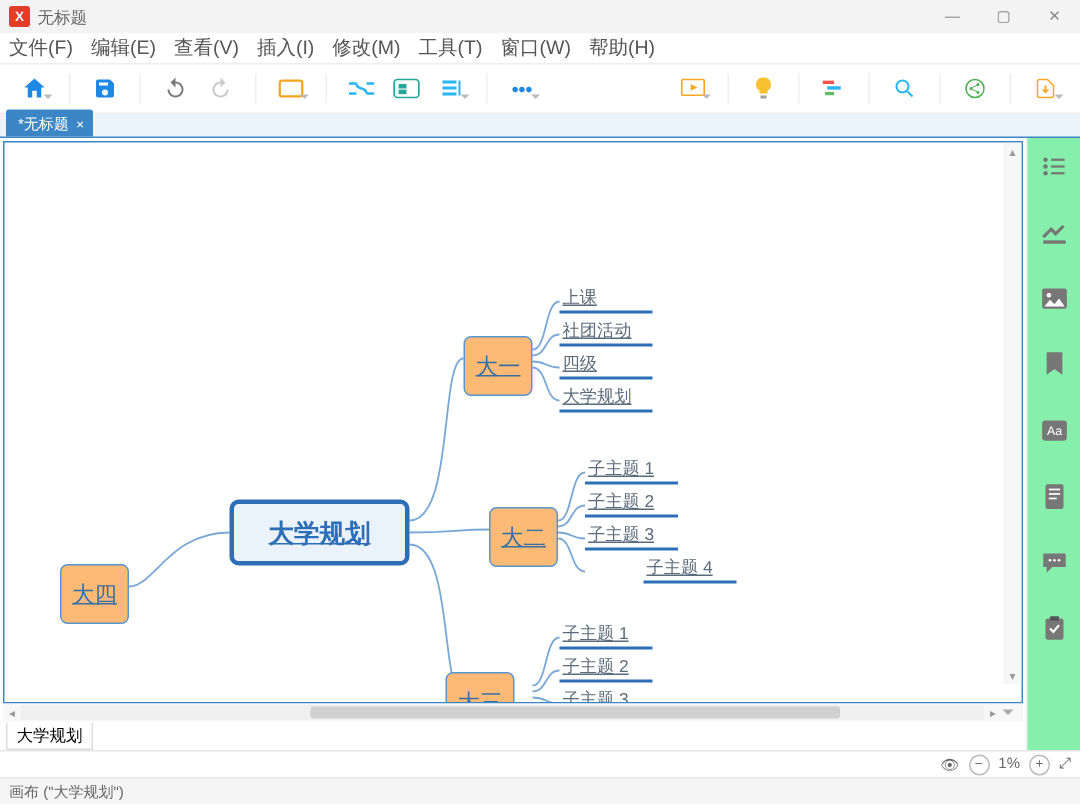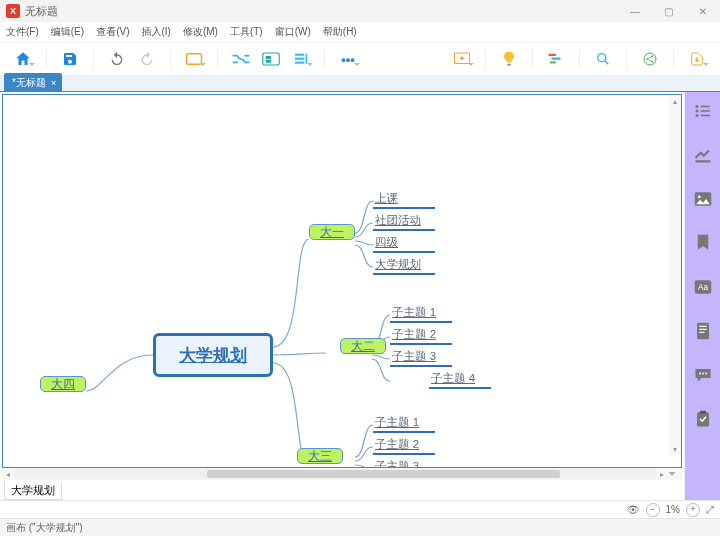--- a/index.html
+++ b/index.html
@@ -5,21 +5,21 @@
   * { box-sizing: border-box; margin: 0; padding: 0; }
   html, body { width: 720px; height: 541px; font-family: "Microsoft YaHei", Arial, sans-serif; overflow: hidden; background: #fff; }
 
   
   .titlebar { height: 22px; background: #f3f3f3; display: flex; align-items: center; padding: 0 6px; font-size: 11px; color: #666; position: relative; }
   .titlebar .app-icon { width: 14px; height: 14px; background: #e23c2b; color: #fff; font-size: 9px; font-weight: bold; display: flex; align-items: center; justify-content: center; border-radius: 2px; margin-right: 5px; }
   .win-controls { position: absolute; right: 0; top: 0; display: flex; }
   .win-btn { width: 34px; height: 22px; display: flex; align-items: center; justify-content: center; font-size: 10px; color: #888; }
 
   
-  .menubar { height: 20px; display: flex; align-items: center; padding: 0 6px; font-size: 10px; color: #555; gap: 12px; background: #fff; }
+  .menubar { height: 20px; display: flex; align-items: center; padding: 0 6px; font-size: 13px; color: #555; gap: 12px; background: #fff; }
   .menubar span { cursor: default; }
 
   
   .toolbar { height: 34px; border-top: 1px solid #eee; border-bottom: 1px solid #eee; display: flex; align-items: center; padding: 0 10px; gap: 4px; background: #fff; }
   .tbtn { width: 26px; height: 26px; display: flex; align-items: center; justify-content: center; border-radius: 3px; position: relative; }
   .tsep { width: 1px; height: 20px; background: #eee; margin: 0 6px; }
   .dd::after { content: ""; position: absolute; right: 1px; bottom: 3px; border: 3px solid transparent; border-top-color: #bbb; }
   .tbar-spacer { flex: 1; }
 
   
@@ -37,26 +37,26 @@
   .hscroll { height: 12px; background: #f7f7f7; margin: 0 2px; display: flex; align-items: center; position: relative; }
   .hscroll .left, .hscroll .right { width: 12px; height: 12px; display:flex; align-items:center; justify-content:center; font-size:8px; color:#999; }
   .hscroll .track { flex: 1; height: 10px; background: #f0f0f0; position: relative; }
   .hscroll .thumb { position: absolute; left: 30%; width: 55%; top: 1px; bottom: 1px; background: #d0d0d0; border-radius: 2px; }
 
   .sheet-tab { height: 18px; margin: 0 2px; font-size: 11px; padding: 1px 6px; border: 1px solid #ddd; border-top: none; background: #fff; display: inline-block; }
 
   
   .mm { position: absolute; text-decoration: underline; }
   .central { left: 150px; top: 238px; width: 120px; height: 44px; border: 3px solid #2c6fb6; border-radius: 6px; background: #eaf2fb; color: #2c6fb6; font-size: 17px; font-weight: 600; display: flex; align-items: center; justify-content: center; }
-  .main-node { width: 46px; height: 16px; border: 1px solid #5a95cf; border-radius: 5px; background: #bef264; color: #3670a8; font-size: 12px; display: flex; align-items: center; justify-content: center; }
+  .main-node { width: 46px; height: 40px; border: 1px solid #5a95cf; border-radius: 5px; background: #fdba74; color: #3670a8; font-size: 15px; display: flex; align-items: center; justify-content: center; }
   .sub-node { min-width: 62px; height: 18px; color: #5a6b7b; font-size: 11.5px; border-bottom: 2px solid #2c6fb6; padding: 0 2px 1px 2px; white-space: nowrap; }
   svg.links { position: absolute; left: 0; top: 0; pointer-events: none; }
 
   
-  .sidepanel { width: 36px; background: #c4b5fd; border-left: 1px solid #eee; display: flex; flex-direction: column; align-items: center; padding-top: 8px; gap: 22px; }
+  .sidepanel { width: 36px; background: #86efac; border-left: 1px solid #eee; display: flex; flex-direction: column; align-items: center; padding-top: 8px; gap: 22px; }
   .sp-btn { width: 22px; height: 22px; display: flex; align-items: center; justify-content: center; color: #666; }
 
   
   .zoom-bar { height: 18px; border-top: 1px solid #e5e5e5; display: flex; align-items: center; justify-content: flex-end; padding: 0 6px; font-size: 10px; color: #666; gap: 6px; }
   .zbtn { width: 14px; height: 14px; border: 1px solid #bbb; border-radius: 50%; display: flex; align-items: center; justify-content: center; font-size: 9px; line-height: 1; }
   .status-bar { height: 18px; background: #f5f5f5; border-top: 1px solid #e5e5e5; display: flex; align-items: center; justify-content: space-between; padding: 0 6px; font-size: 10px; color: #666; }
   .filter-icon { font-size: 10px; color: #aaa; margin-right: 6px; }
 </style>
 </head>
 <body>
@@ -224,21 +224,21 @@
       <div class="mm central">大学规划</div>
 
       <div class="mm main-node" style="left:37px; top:281px;">大四</div>
 
       <div class="mm main-node" style="left:306px; top:129px;">大一</div>
       <div class="mm sub-node" style="left:370px; top:96px;">上课</div>
       <div class="mm sub-node" style="left:370px; top:118px;">社团活动</div>
       <div class="mm sub-node" style="left:370px; top:140px;">四级</div>
       <div class="mm sub-node" style="left:370px; top:162px;">大学规划</div>
 
-      <div class="mm main-node" style="left:337px; top:243px;">大二</div>
+      <div class="mm main-node" style="left:323px; top:243px;">大二</div>
       <div class="mm sub-node" style="left:387px; top:210px;">子主题 1</div>
       <div class="mm sub-node" style="left:387px; top:232px;">子主题 2</div>
       <div class="mm sub-node" style="left:387px; top:254px;">子主题 3</div>
       <div class="mm sub-node" style="left:387px; top:276px;margin-left:39px;">子主题 4</div>
 
       <div class="mm main-node" style="left:294px; top:353px;">大三</div>
       <div class="mm sub-node" style="left:370px; top:320px;">子主题 1</div>
       <div class="mm sub-node" style="left:370px; top:342px;">子主题 2</div>
       <div class="mm sub-node" style="left:370px; top:364px;">子主题 3</div>
 

